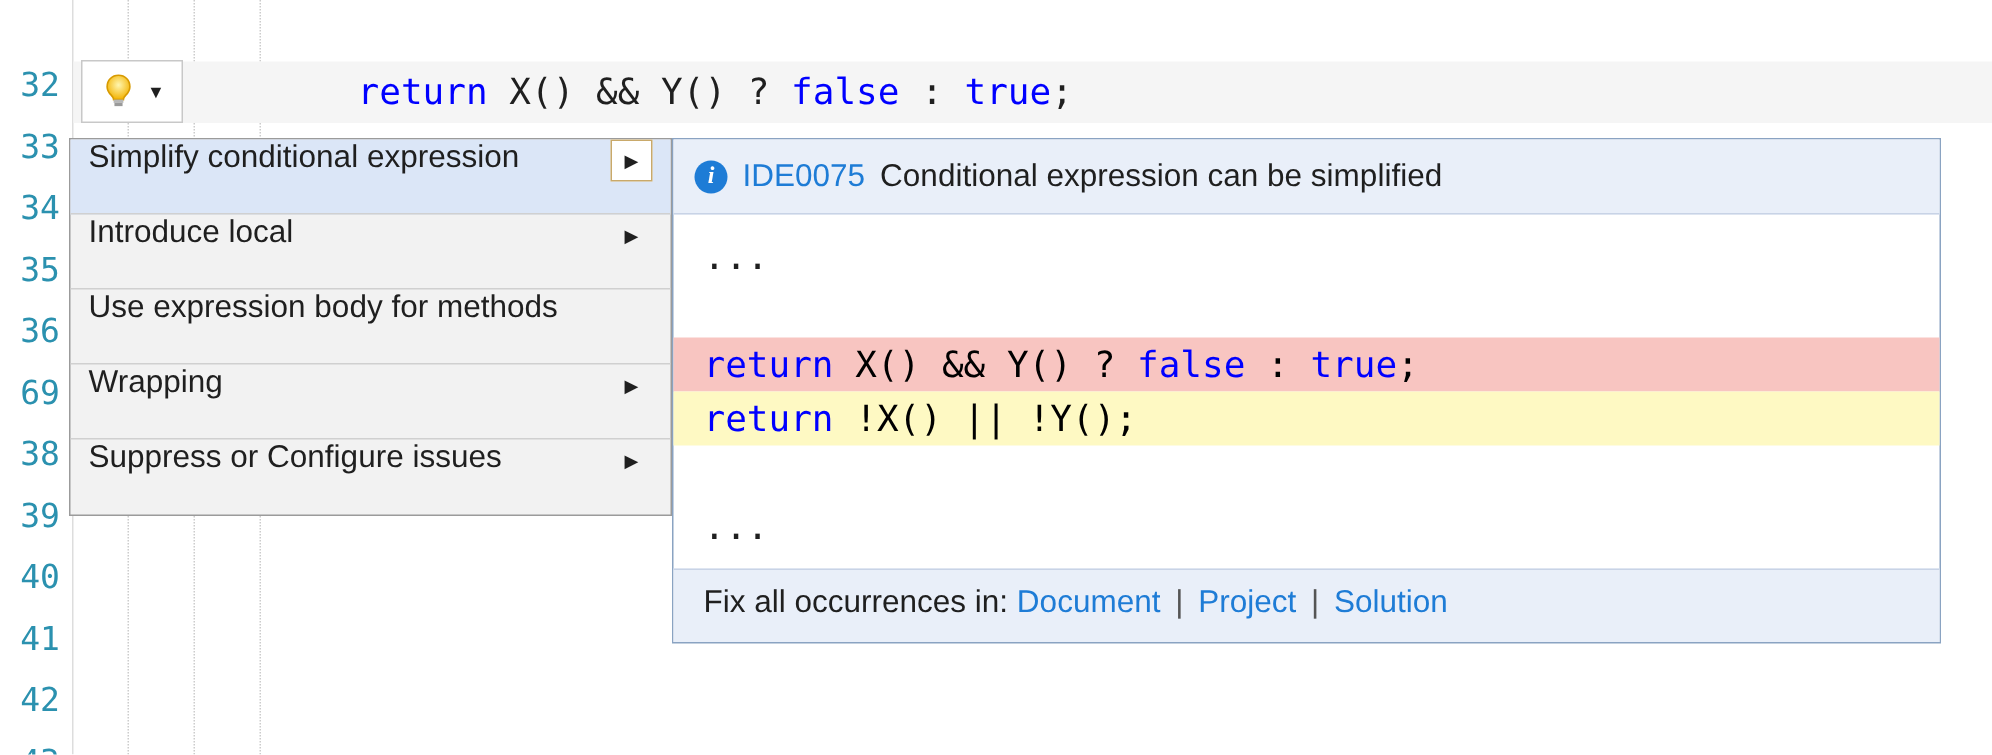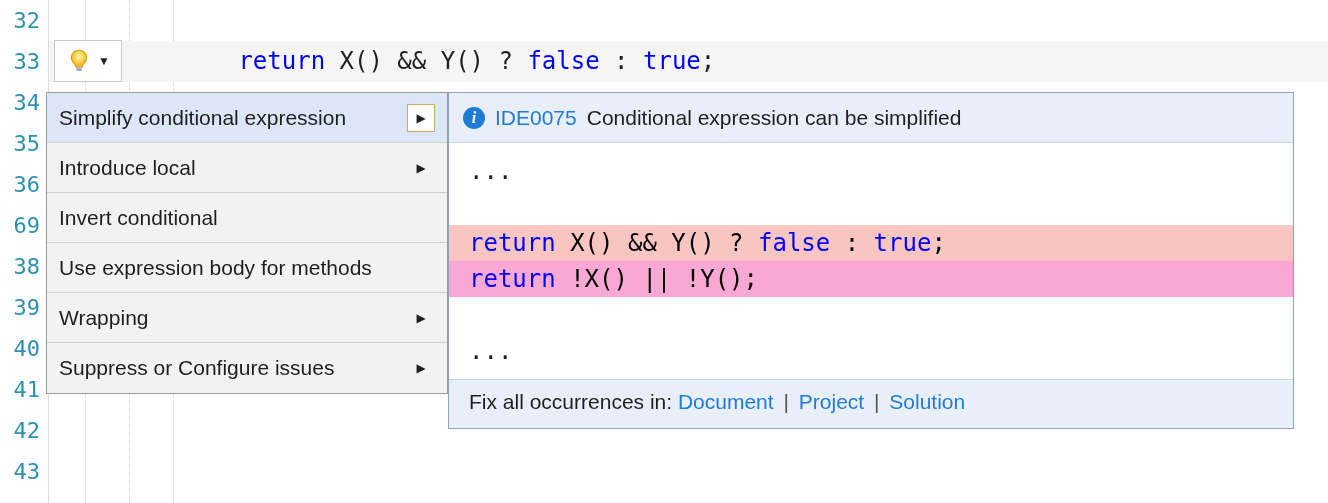--- a/index.html
+++ b/index.html
@@ -19,20 +19,21 @@
   .gutter {
     width: 48px;
     background: #fff;
     color: #2b91af;
     text-align: right;
     padding-right: 8px;
     font-size: 22px;
     line-height: 41px;
     user-select: none;
     font-family: Consolas, monospace;
+    margin-top: 37px;
   }
   .gutter .ln { height: 41px; }
   .code-col {
     flex: 1;
     position: relative;
     border-left: 1px solid #ddd;
     background: #fff;
   }
   .code-line {
     position: absolute;
@@ -78,21 +79,20 @@
     position: absolute;
     top: 92px; left: 46px;
     width: 402px;
     background: #f2f2f2;
     border: 1px solid #9b9b9b;
     z-index: 10;
   }
   .qa-item {
     height: 50px;
     display: flex;
-    align-items: center;
     justify-content: space-between;
     padding: 0 12px;
     border-bottom: 1px solid #d0d0d0;
     font-size: 21px;
     color: #1f1f1f;
     cursor: default;
   }
   .qa-item:last-child { border-bottom: none; }
   .qa-item.selected {
     background: #dbe6f7;
@@ -139,21 +139,21 @@
   .diag-id { color: #1e7cd6; }
   .diff-body {
     padding: 10px 0 10px 0;
     font-family: Consolas, monospace;
     font-size: 24px;
     line-height: 36px;
   }
   .diff-line { padding: 0 20px; white-space: pre; }
   .diff-context { color: #1f1f1f; }
   .diff-del { background: #f8c5c1; }
-  .diff-add { background: #f9a8d4; }
+  .diff-add { background: #fef9c3; }
   .diff-body .tok-kw { color: #0000ff; }
   .preview-footer {
     background: #e9eff9;
     border-top: 1px solid #c8d3e6;
     padding: 10px 20px 14px 20px;
     font-size: 21px;
   }
   .preview-footer .pc { color: #1e7cd6; display:block; margin-bottom:6px; }
   .preview-footer .fixrow { color: #1f1f1f; }
   .preview-footer a { color: #1e7cd6; text-decoration: none; text-align: center; }
@@ -203,23 +203,20 @@
 <div class="quickactions" id="qa">
     <div class="qa-item selected">
       <span>Simplify conditional expression</span>
       <span class="qa-arrow">▶</span>
     </div>
     <div class="qa-item">
       <span>Introduce local</span>
       <span class="qa-arrow">▶</span>
     </div>
     <div class="qa-item">
-      <span>Invert conditional</span>
-    </div>
-    <div class="qa-item">
       <span>Use expression body for methods</span>
     </div>
     <div class="qa-item">
       <span>Wrapping</span>
       <span class="qa-arrow">▶</span>
     </div>
     <div class="qa-item">
       <span>Suppress or Configure issues</span>
       <span class="qa-arrow">▶</span>
     </div>

